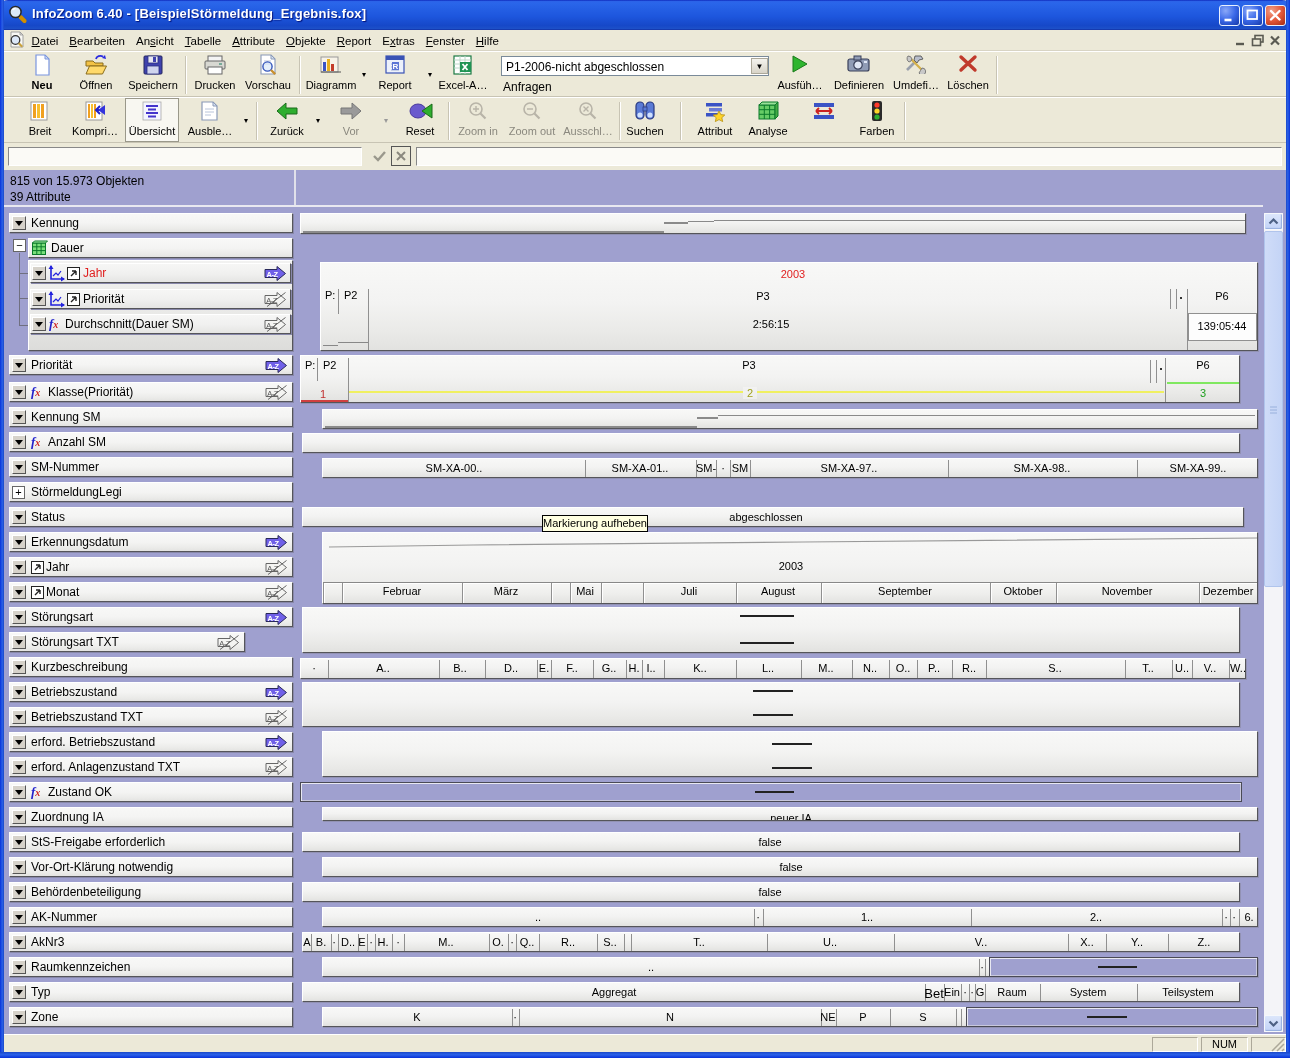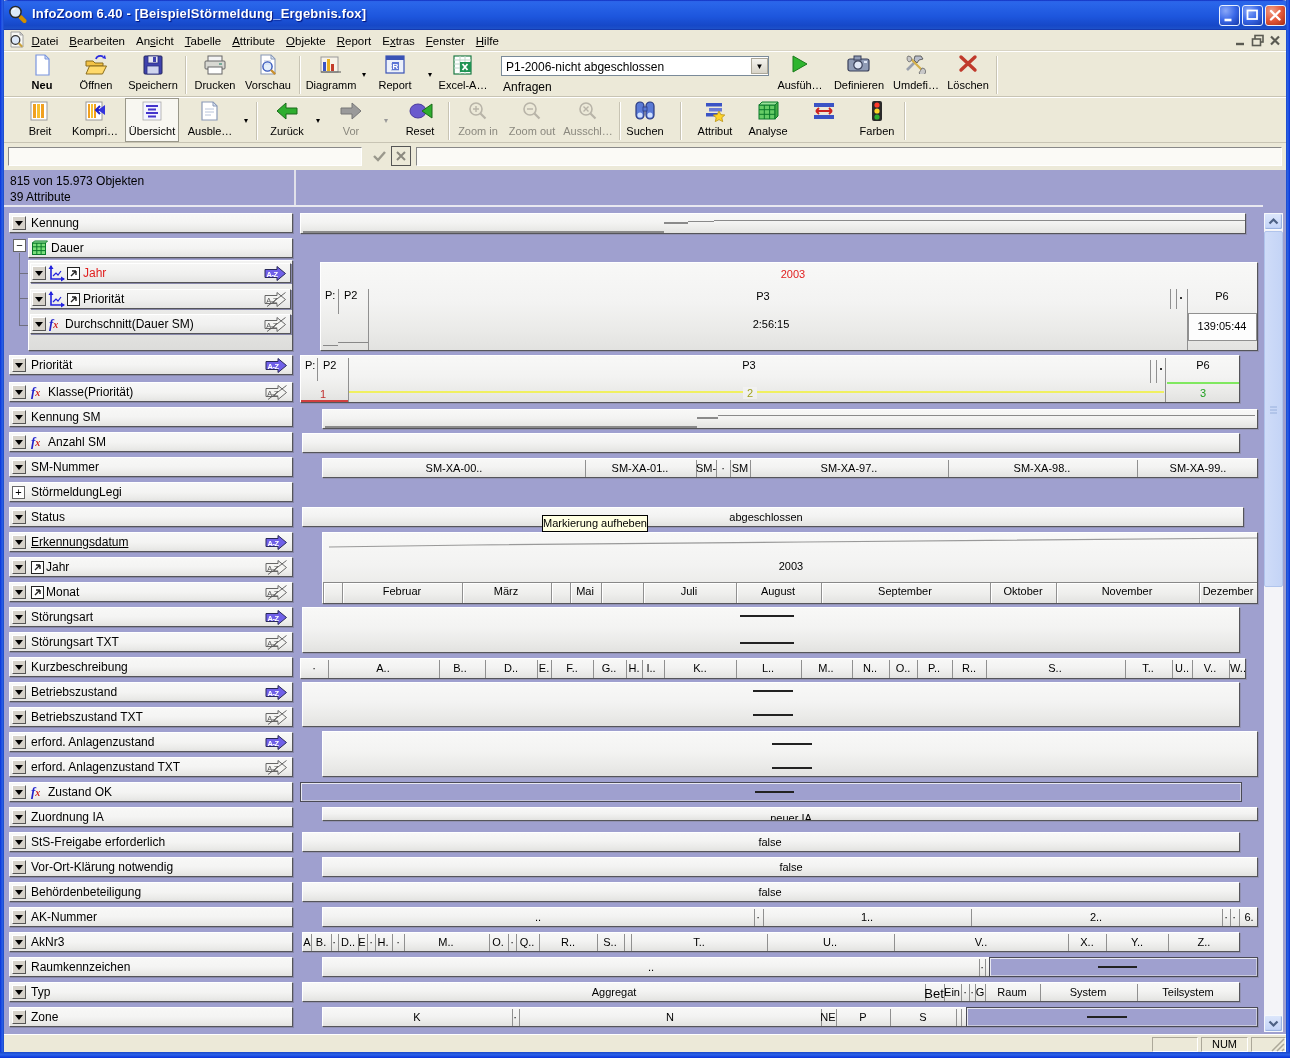--- a/index.html
+++ b/index.html
@@ -425,21 +425,21 @@
 <div class="lrow" style="top:482px;left:9px;width:284px;">
     <div style="position:absolute;left:2px;top:3px;width:13px;height:13px;background:#fff;border:1px solid #666;font-size:11px;line-height:11px;text-align:center;">+</div>
     <div class="lbl" style="left:21px;">StörmeldungLegi</div>
   </div>
 <div class="lrow" style="top:507px;left:9px;width:284px;">
     <div class="dd"></div>
     <div class="lbl" style="left:21px;">Status</div>
   </div>
 <div class="lrow" style="top:532px;left:9px;width:284px;">
     <div class="dd"></div>
-    <div class="lbl" style="left:21px;text-decoration:underline;">Erkennungsdatum</div>
+    <div class="lbl" style="left:21px;">Erkennungsdatum</div>
     <div style="position:absolute;right:4px;top:2px;"><svg width="23" height="15" viewBox="0 0 23 15" style="">
         <path d="M1 3.5 L13 3.5 L13 0.5 L21.5 7.5 L13 14.5 L13 11.5 L1 11.5 Z" fill="#7060e8" stroke="#28285a" stroke-width="1"></path>
         <text x="8" y="10.5" font-size="7.5" font-weight="bold" fill="#fff" text-anchor="middle" font-family="Liberation Sans" letter-spacing="-0.5">A-Z</text>
       </svg></div>
   </div>
 <div class="lrow" style="top:557px;left:9px;width:284px;">
     <div class="dd"></div>
     <div style="position:absolute;left:21px;top:3px;"><svg width="13" height="13" viewBox="0 0 13 13" style="">
         <rect x="0.5" y="0.5" width="12" height="12" fill="#fff" stroke="#222" stroke-width="1"></rect>
         <path d="M4 9 L9 4 M9 4 h-4 M9 4 v4" stroke="#222" stroke-width="1.4" fill="none"></path>
@@ -465,21 +465,21 @@
       </svg></div>
   </div>
 <div class="lrow" style="top:607px;left:9px;width:284px;">
     <div class="dd"></div>
     <div class="lbl" style="left:21px;">Störungsart</div>
     <div style="position:absolute;right:4px;top:2px;"><svg width="23" height="15" viewBox="0 0 23 15" style="">
         <path d="M1 3.5 L13 3.5 L13 0.5 L21.5 7.5 L13 14.5 L13 11.5 L1 11.5 Z" fill="#7060e8" stroke="#28285a" stroke-width="1"></path>
         <text x="8" y="10.5" font-size="7.5" font-weight="bold" fill="#fff" text-anchor="middle" font-family="Liberation Sans" letter-spacing="-0.5">A-Z</text>
       </svg></div>
   </div>
-<div class="lrow" style="top:632px;left:9px;width:284px;">
+<div class="lrow" style="top:632px;left:9px;width:236px;">
     <div class="dd"></div>
     <div class="lbl" style="left:21px;">Störungsart TXT</div>
     <div style="position:absolute;right:4px;top:2px;"><svg width="23" height="15" viewBox="0 0 23 15" style="">
         <path d="M1 3.5 L13 3.5 L13 0.5 L21.5 7.5 L13 14.5 L13 11.5 L1 11.5 Z" fill="#f4f4f2" stroke="#666" stroke-width="1"></path>
         <text x="7.5" y="10.5" font-size="7.5" fill="#555" text-anchor="middle" font-family="Liberation Sans" letter-spacing="-0.5">A-Z</text>
         <path d="M3 14.5 L21.5 0.5" stroke="#555" stroke-width="0.9"></path>
       </svg></div>
   </div>
 <div class="lrow" style="top:657px;left:9px;width:284px;">
     <div class="dd"></div>
@@ -497,21 +497,21 @@
     <div class="dd"></div>
     <div class="lbl" style="left:21px;">Betriebszustand TXT</div>
     <div style="position:absolute;right:4px;top:2px;"><svg width="23" height="15" viewBox="0 0 23 15" style="">
         <path d="M1 3.5 L13 3.5 L13 0.5 L21.5 7.5 L13 14.5 L13 11.5 L1 11.5 Z" fill="#f4f4f2" stroke="#666" stroke-width="1"></path>
         <text x="7.5" y="10.5" font-size="7.5" fill="#555" text-anchor="middle" font-family="Liberation Sans" letter-spacing="-0.5">A-Z</text>
         <path d="M3 14.5 L21.5 0.5" stroke="#555" stroke-width="0.9"></path>
       </svg></div>
   </div>
 <div class="lrow" style="top:732px;left:9px;width:284px;">
     <div class="dd"></div>
-    <div class="lbl" style="left:21px;">erford. Anlagenzustand</div>
+    <div class="lbl" style="left:21px;">erford. Betriebszustand</div>
     <div style="position:absolute;right:4px;top:2px;"><svg width="23" height="15" viewBox="0 0 23 15" style="">
         <path d="M1 3.5 L13 3.5 L13 0.5 L21.5 7.5 L13 14.5 L13 11.5 L1 11.5 Z" fill="#7060e8" stroke="#28285a" stroke-width="1"></path>
         <text x="8" y="10.5" font-size="7.5" font-weight="bold" fill="#fff" text-anchor="middle" font-family="Liberation Sans" letter-spacing="-0.5">A-Z</text>
       </svg></div>
   </div>
 <div class="lrow" style="top:757px;left:9px;width:284px;">
     <div class="dd"></div>
     <div class="lbl" style="left:21px;">erford. Anlagenzustand TXT</div>
     <div style="position:absolute;right:4px;top:2px;"><svg width="23" height="15" viewBox="0 0 23 15" style="">
         <path d="M1 3.5 L13 3.5 L13 0.5 L21.5 7.5 L13 14.5 L13 11.5 L1 11.5 Z" fill="#f4f4f2" stroke="#666" stroke-width="1"></path>

